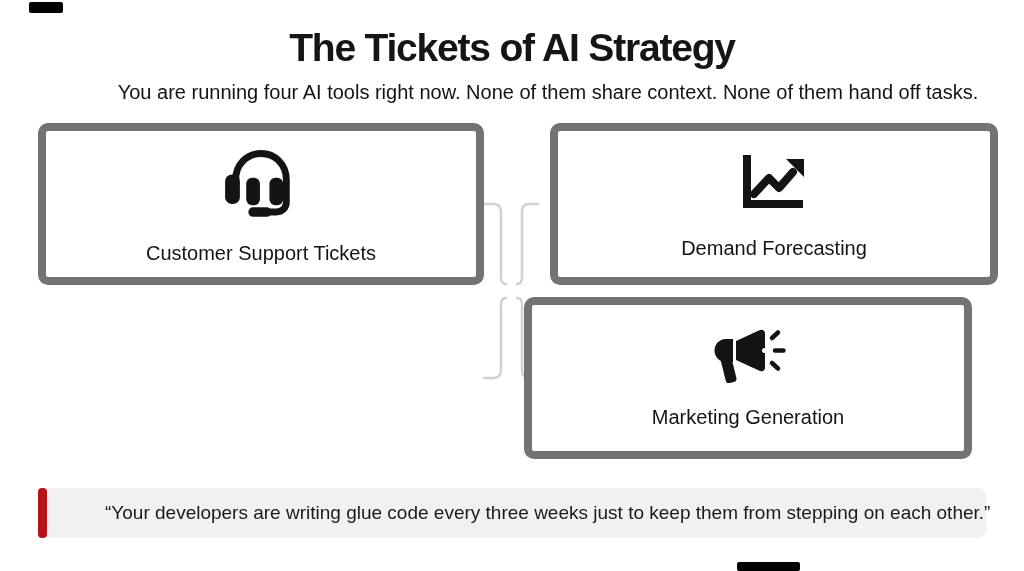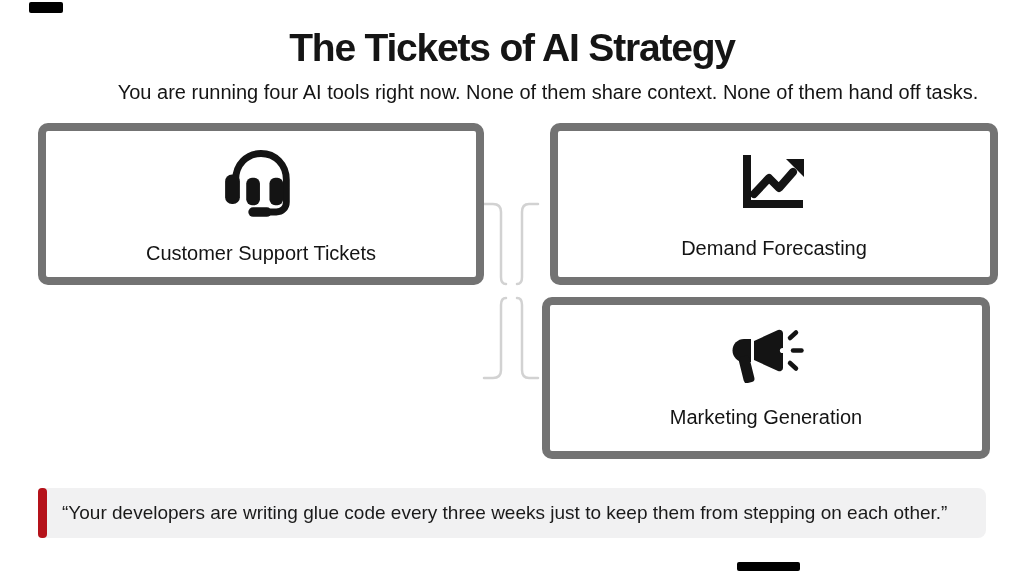--- a/index.html
+++ b/index.html
@@ -51,39 +51,40 @@
     z-index: 2;
     display: flex;
     flex-direction: column;
     align-items: center;
     justify-content: center;
     gap: 22px;
   }
   .card-tl { left: 38px;  top: 123px; width: 446px; height: 162px; }
   .card-tr { left: 538px; top: 123px; width: 448px; height: 162px; margin-left: 12px; }
   .card-bl { left: 38px;  top: 297px; width: 446px; height: 162px; }
-  .card-br { left: 542px; top: 297px; width: 448px; height: 162px; }
+  .card-br { left: 524px; top: 297px; width: 448px; height: 162px; }
   .card-label {
     font-size: 20px;
     line-height: 20px;
     color: #141414;
     text-align: center;
   }
   .card-icon { display: block; }
   .quote-bar {
     position: absolute;
     left: 38px;
     top: 488px;
     width: 948px;
     height: 50px;
     background: #f1f1f2;
     border-radius: 8px;
     z-index: 2;
     display: flex;
     align-items: center;
+    padding-left: 43px;
   }
   .quote-accent {
     position: absolute;
     left: 0;
     top: 0;
     width: 9px;
     height: 50px;
     background: #b5121a;
     border-radius: 4px;
   }

